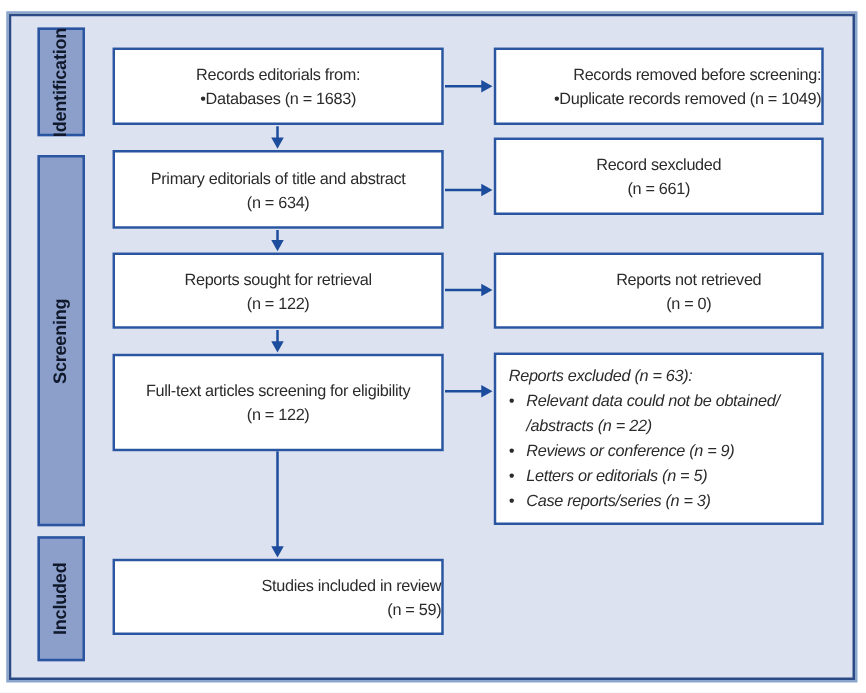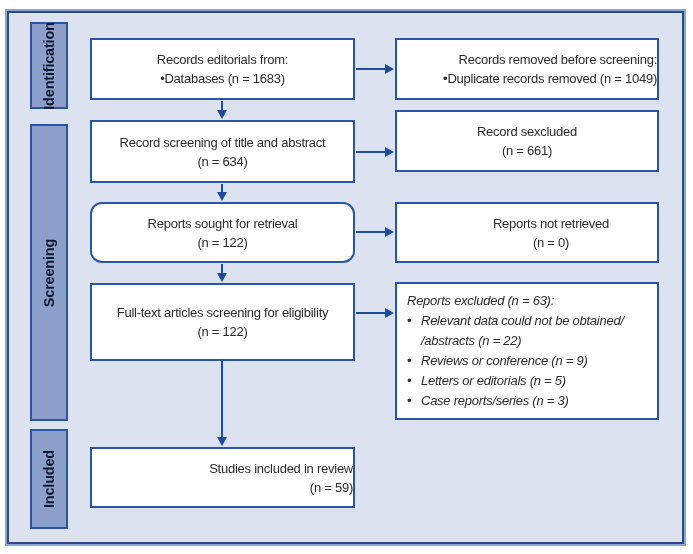--- a/index.html
+++ b/index.html
@@ -63,21 +63,21 @@
     letter-spacing: -0.25px;
     line-height: 19px;
     color: #2b2b2b;
     z-index: 2;
   }
   .fbox .ln { white-space: nowrap; }
   .col-left  { left: 90px;  width: 265px; }
   .col-right { left: 395px; width: 264px; }
   .lb1 { top: 38px;  height: 62px; }
   .lb2 { top: 120px; height: 63px; }
-  .lb3 { top: 202px; height: 61px; border-radius: 12px; }
+  .lb3 { top: 202px; height: 61px; }
   .lb4 { top: 283px; height: 78px; }
   .lb5 { top: 447px; height: 61px; align-items: flex-end; }
   .rb1 { top: 38px;  height: 62px; align-items: flex-end; }
   .rb2 { top: 110px; height: 62px; align-items: center; }
   .rb3 { top: 202px; height: 61px; padding-left: 48px; }
   
   .rb4 {
     top: 282px; height: 138px;
     align-items: flex-start;
     justify-content: flex-start;
@@ -143,21 +143,21 @@
   </div>
   <div class="stage stage-included">
     <span>Included</span>
   </div>
 
   <div class="fbox col-left lb1">
     <div class="ln">Records editorials from:</div>
     <div class="ln">•Databases (n = 1683)</div>
   </div>
   <div class="fbox col-left lb2">
-    <div class="ln">Record screening of title and abstract</div>
+    <div class="ln">Primary editorials of title and abstract</div>
     <div class="ln">(n = 634)</div>
   </div>
   <div class="fbox col-left lb3">
     <div class="ln">Reports sought for retrieval</div>
     <div class="ln">(n = 122)</div>
   </div>
   <div class="fbox col-left lb4">
     <div class="ln">Full-text articles screening for eligibility</div>
     <div class="ln">(n = 122)</div>
   </div>

